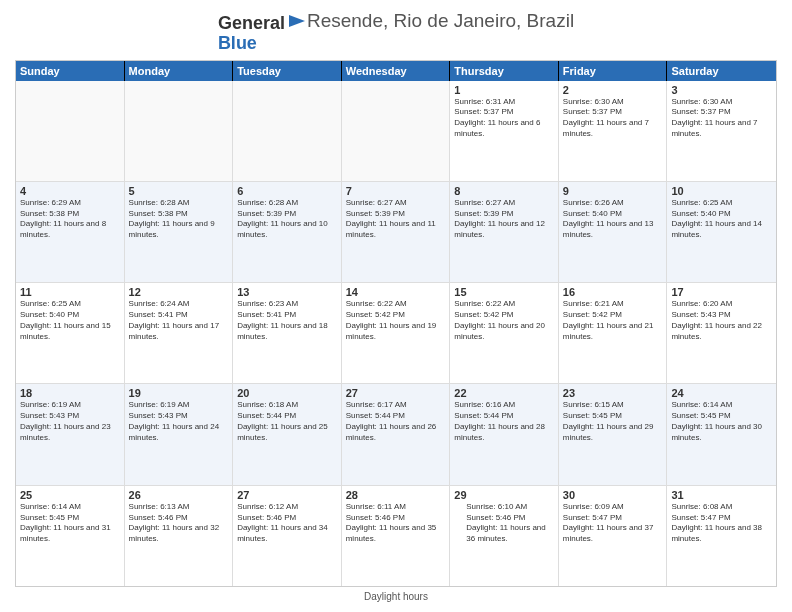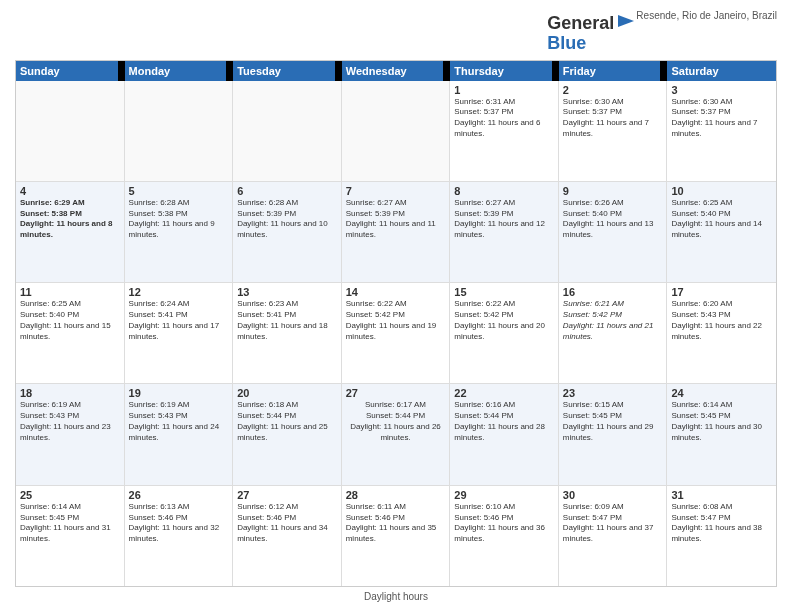--- a/index.html
+++ b/index.html
@@ -13,21 +13,21 @@
     .page {
       width: 792px;
       height: 612px;
       padding: 10px 15px;
       display: flex;
       flex-direction: column;
     }
     .header {
       display: flex;
       align-items: flex-start;
-      justify-content: flex-end;
+      justify-content: center;
       margin-bottom: 6px;
     }
     .logo {
       display: flex;
       align-items: center;
       margin-top: 4px;
     }
     .logo-text {
       display: flex;
       flex-direction: column;
@@ -52,41 +52,41 @@
     .title-block {
       text-align: right;
     }
     .main-title {
       font-size: 36px;
       font-weight: bold;
       color: #333;
       line-height: 1.1;
     }
     .subtitle {
-      font-size: 10px;
+      font-size: 19px;
       color: #555;
     }
     .calendar {
       flex: 1;
       display: flex;
       flex-direction: column;
       border: 1px solid #ccc;
     }
     .cal-header-row {
       display: grid;
       grid-template-columns: repeat(7, 1fr);
       background: #2a6db5;
     }
     .cal-header-cell {
       color: #fff;
       font-size: 11px;
       font-weight: bold;
       padding: 4px 4px;
       text-align: left;
-      border-right: 7px solid #000000;
+      border-right: 1px solid #000000;
     }
     .cal-header-cell:last-child { border-right: none; }
     .cal-body {
       flex: 1;
       display: flex;
       flex-direction: column;
     }
     .cal-row {
       display: grid;
       grid-template-columns: repeat(7, 1fr);
@@ -176,21 +176,21 @@
           <div class="cal-cell">
             <div class="day-num">3</div>
             <div class="cell-info" style="white-space: pre-line;">Sunrise: 6:30 AM
 Sunset: 5:37 PM
 Daylight: 11 hours and 7 minutes.</div>
           </div>
         </div>
         <div class="cal-row">
           <div class="cal-cell alt-bg">
             <div class="day-num">4</div>
-            <div class="cell-info" style="white-space: pre-line; font-weight: bold;">Sunrise: 6:29 AM
+            <div class="cell-info" style="white-space: pre-line;">Sunrise: 6:29 AM
 Sunset: 5:38 PM
 Daylight: 11 hours and 8 minutes.</div>
           </div>
           <div class="cal-cell alt-bg">
             <div class="day-num">5</div>
             <div class="cell-info" style="white-space: pre-line;">Sunrise: 6:28 AM
 Sunset: 5:38 PM
 Daylight: 11 hours and 9 minutes.</div>
           </div>
           <div class="cal-cell alt-bg">
@@ -250,21 +250,21 @@
 Daylight: 11 hours and 19 minutes.</div>
           </div>
           <div class="cal-cell">
             <div class="day-num">15</div>
             <div class="cell-info" style="white-space: pre-line;">Sunrise: 6:22 AM
 Sunset: 5:42 PM
 Daylight: 11 hours and 20 minutes.</div>
           </div>
           <div class="cal-cell">
             <div class="day-num">16</div>
-            <div class="cell-info" style="white-space: pre-line; font-style: italic;">Sunrise: 6:21 AM
+            <div class="cell-info" style="white-space: pre-line;">Sunrise: 6:21 AM
 Sunset: 5:42 PM
 Daylight: 11 hours and 21 minutes.</div>
           </div>
           <div class="cal-cell">
             <div class="day-num">17</div>
             <div class="cell-info" style="white-space: pre-line;">Sunrise: 6:20 AM
 Sunset: 5:43 PM
 Daylight: 11 hours and 22 minutes.</div>
           </div>
         </div>
@@ -282,21 +282,21 @@
 Daylight: 11 hours and 24 minutes.</div>
           </div>
           <div class="cal-cell alt-bg">
             <div class="day-num">20</div>
             <div class="cell-info" style="white-space: pre-line;">Sunrise: 6:18 AM
 Sunset: 5:44 PM
 Daylight: 11 hours and 25 minutes.</div>
           </div>
           <div class="cal-cell alt-bg">
             <div class="day-num">27</div>
-            <div class="cell-info" style="white-space: pre-line; text-align: center;">Sunrise: 6:17 AM
+            <div class="cell-info" style="white-space: pre-line;">Sunrise: 6:17 AM
 Sunset: 5:44 PM
 Daylight: 11 hours and 26 minutes.</div>
           </div>
           <div class="cal-cell alt-bg">
             <div class="day-num">22</div>
             <div class="cell-info" style="white-space: pre-line;">Sunrise: 6:16 AM
 Sunset: 5:44 PM
 Daylight: 11 hours and 28 minutes.</div>
           </div>
           <div class="cal-cell alt-bg">
@@ -332,21 +332,21 @@
 Daylight: 11 hours and 34 minutes.</div>
           </div>
           <div class="cal-cell">
             <div class="day-num">28</div>
             <div class="cell-info" style="white-space: pre-line;">Sunrise: 6:11 AM
 Sunset: 5:46 PM
 Daylight: 11 hours and 35 minutes.</div>
           </div>
           <div class="cal-cell">
             <div class="day-num">29</div>
-            <div class="cell-info" style="white-space: pre-line;">Sunrise: 6:10 AM
+            <div class="cell-info" style="white-space: pre-line; margin-left: 12px;">Sunrise: 6:10 AM
 Sunset: 5:46 PM
 Daylight: 11 hours and 36 minutes.</div>
           </div>
           <div class="cal-cell">
             <div class="day-num">30</div>
             <div class="cell-info" style="white-space: pre-line;">Sunrise: 6:09 AM
 Sunset: 5:47 PM
 Daylight: 11 hours and 37 minutes.</div>
           </div>
           <div class="cal-cell">

